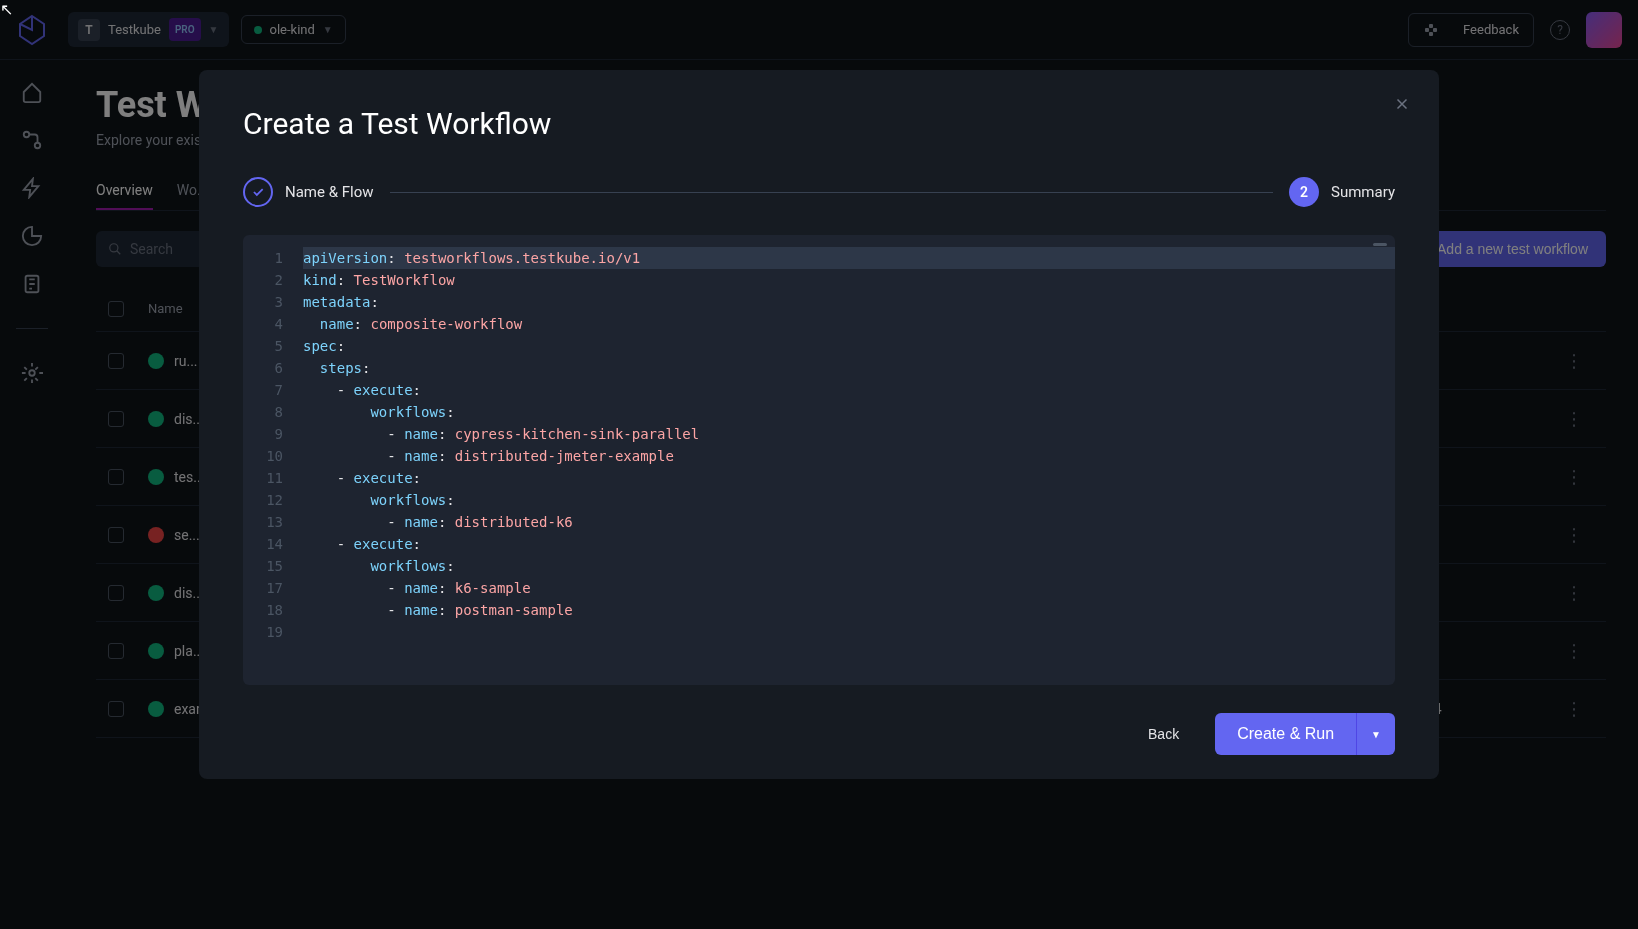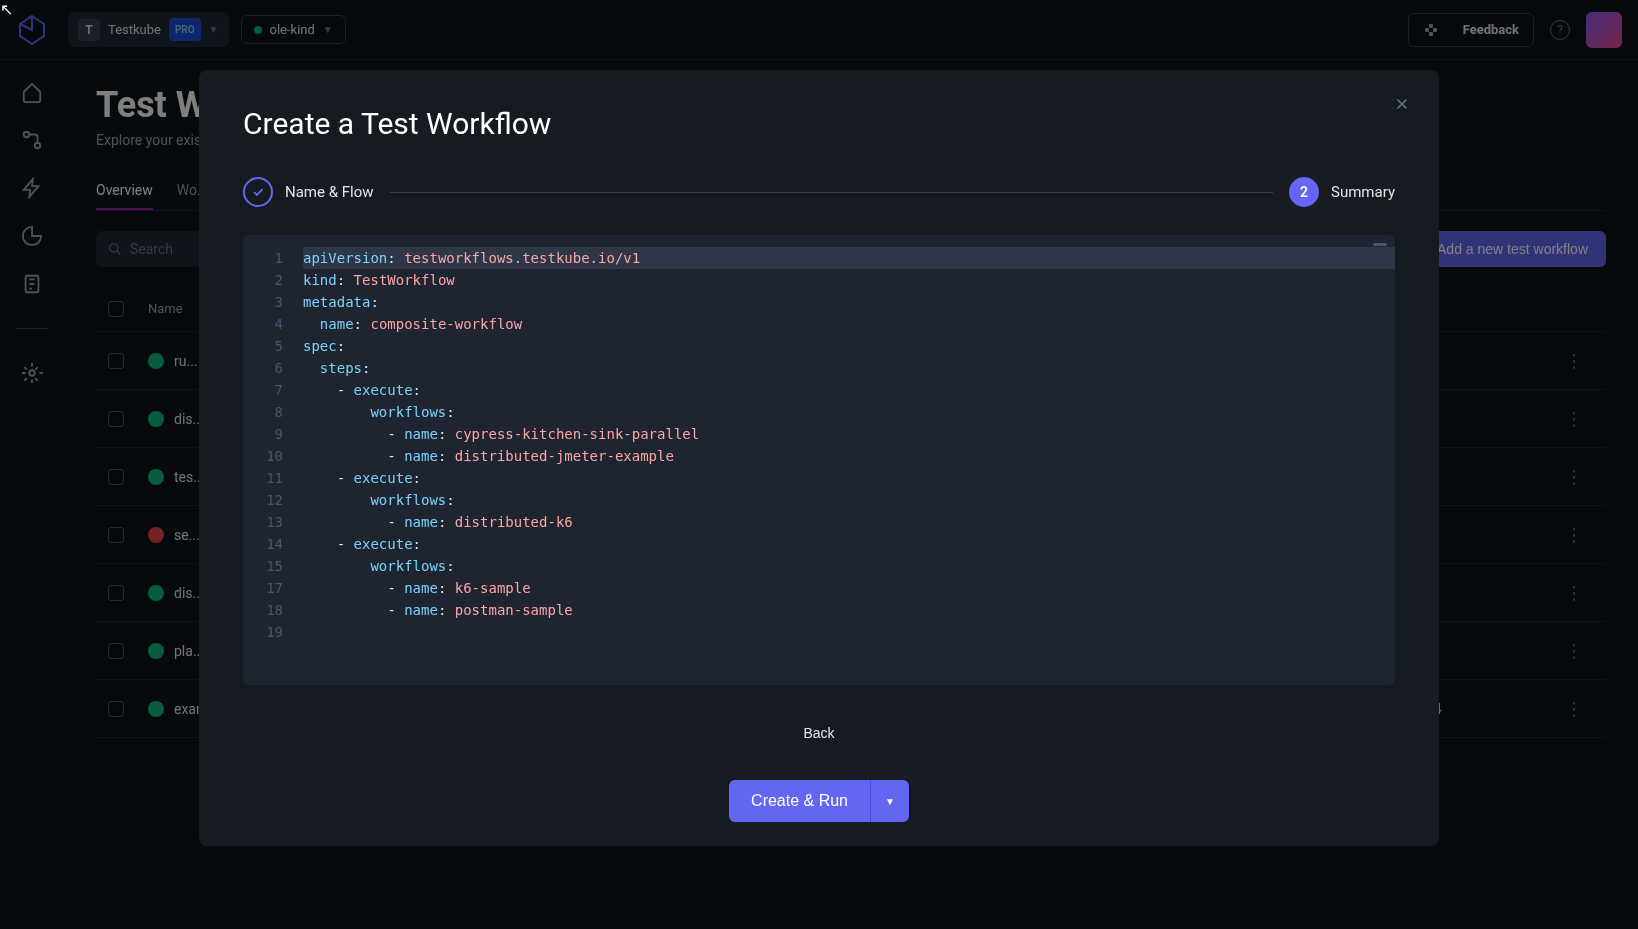--- a/index.html
+++ b/index.html
@@ -26,35 +26,35 @@
   display: flex; align-items: center; gap: 8px;
   background: #1f2937; padding: 6px 10px; border-radius: 6px;
   font-size: 13px; margin-right: 12px;
 }
 .workspace-letter {
   width: 22px; height: 22px; background: #374151; border-radius: 4px;
   display: flex; align-items: center; justify-content: center;
   font-size: 12px; font-weight: 600;
 }
 .pro-badge {
-  background: #1d4ed8; color: #93c5fd; font-size: 10px;
+  background: #4c1d95; color: #93c5fd; font-size: 10px;
   padding: 6px 6px; border-radius: 4px; font-weight: 600;
 }
 .chevron-down { font-size: 10px; color: #6b7280; }
 .env-pill {
   display: flex; align-items: center; gap: 8px;
   border: 1px solid #374151; padding: 6px 12px; border-radius: 6px;
   font-size: 13px;
 }
 .status-dot { width: 8px; height: 8px; background: #10b981; border-radius: 50%; }
 .topbar-spacer { flex: 1; }
 .feedback-btn {
   display: flex; align-items: center; gap: 24px;
   border: 1px solid #374151; padding: 8px 14px; border-radius: 6px;
-  font-size: 13px; margin-right: 16px; font-weight: bold;
+  font-size: 13px; margin-right: 16px;
 }
 .help-icon {
   width: 20px; height: 20px; border: 1.5px solid #6b7280;
   border-radius: 50%; display: flex; align-items: center; justify-content: center;
   font-size: 12px; color: #6b7280; margin-right: 16px;
 }
 .avatar { width: 36px; height: 36px; border-radius: 6px; background: linear-gradient(135deg,#8b5cf6,#ec4899); }
 
 
 .sidebar {
@@ -157,21 +157,21 @@
 }
 .code-content { flex: 1; white-space: pre; }
 .code-line.hl .code-content { background: #2d3748; }
 .tok-key { color: #7dd3fc; }
 .tok-str { color: #fca5a5; }
 .tok-dash { color: #e4e4e7; }
 
 
 .modal-footer {
   display: flex; justify-content: flex-end; align-items: center;
-  gap: 27px; margin-top: 28px; flex-direction: column;
+  gap: 16px; margin-top: 28px;
 }
 .btn-back {
   background: transparent; color: #e4e4e7; border: none;
   padding: 12px 20px; font-size: 14px; cursor: pointer;
 }
 .btn-group { display: flex; }
 .btn-primary {
   background: #6366f1; color: #fff; border: none;
   padding: 12px 22px; font-size: 16px; border-radius: 6px 0 0 6px;
   cursor: pointer;

